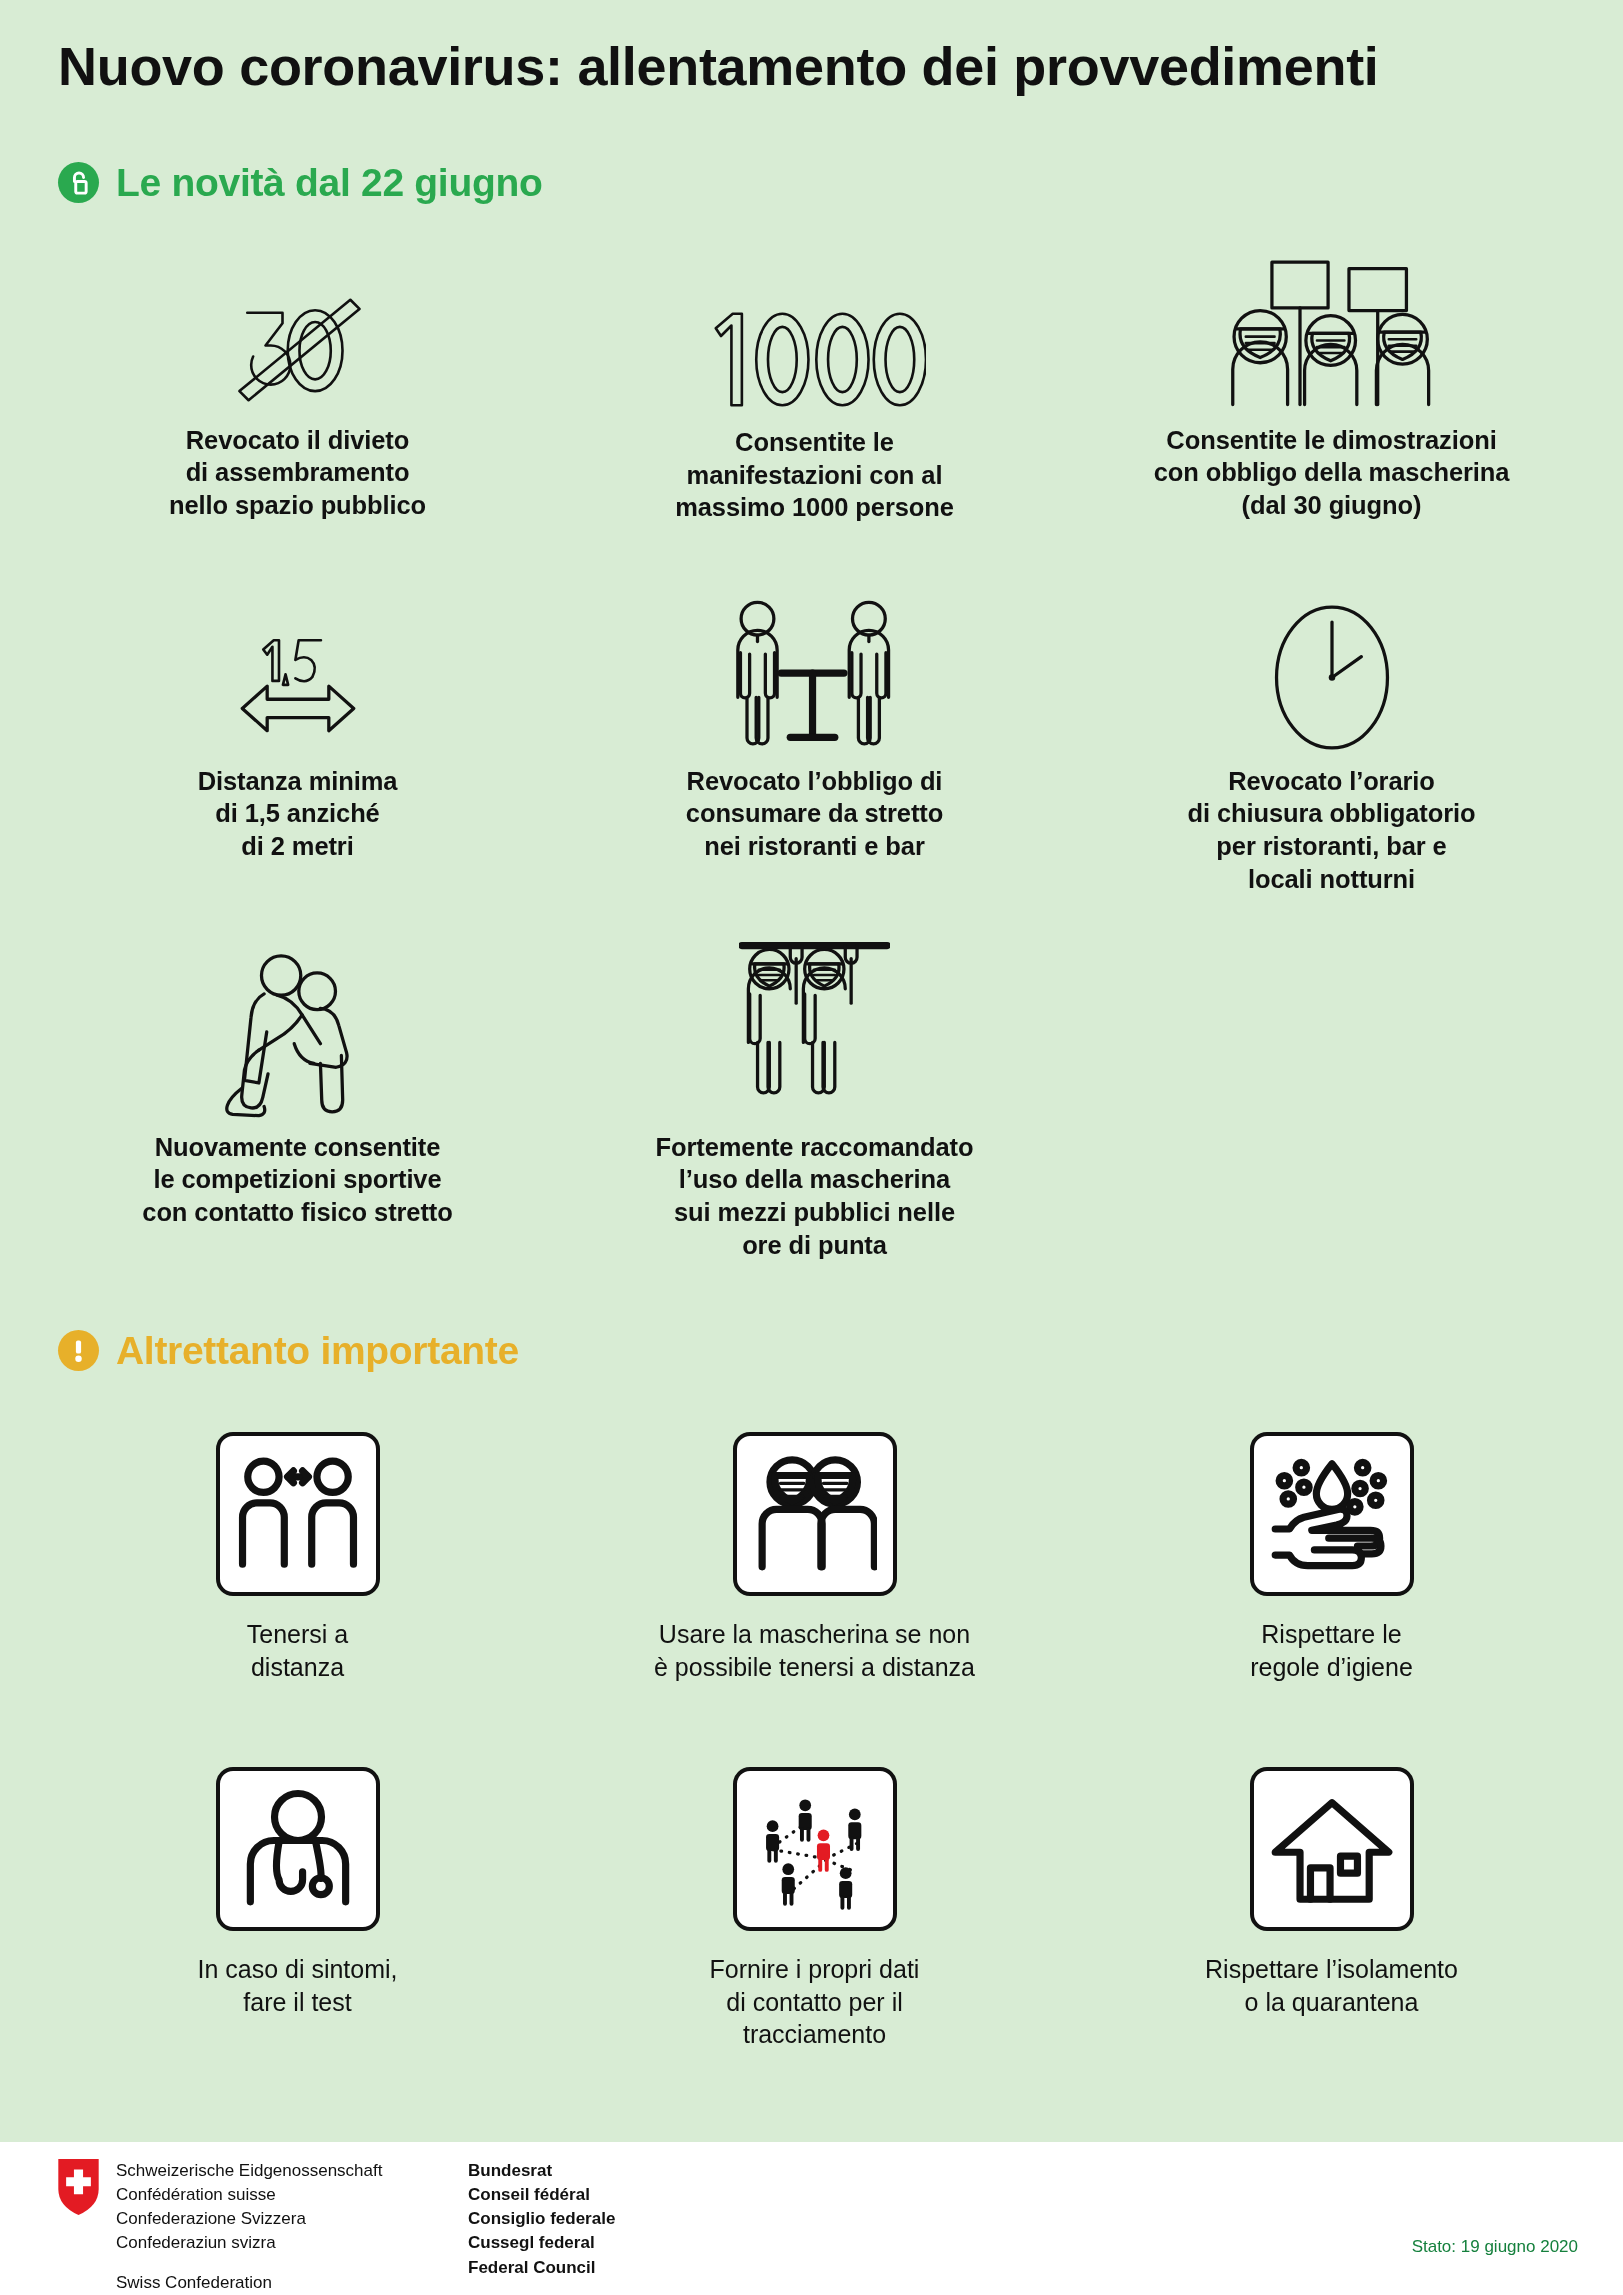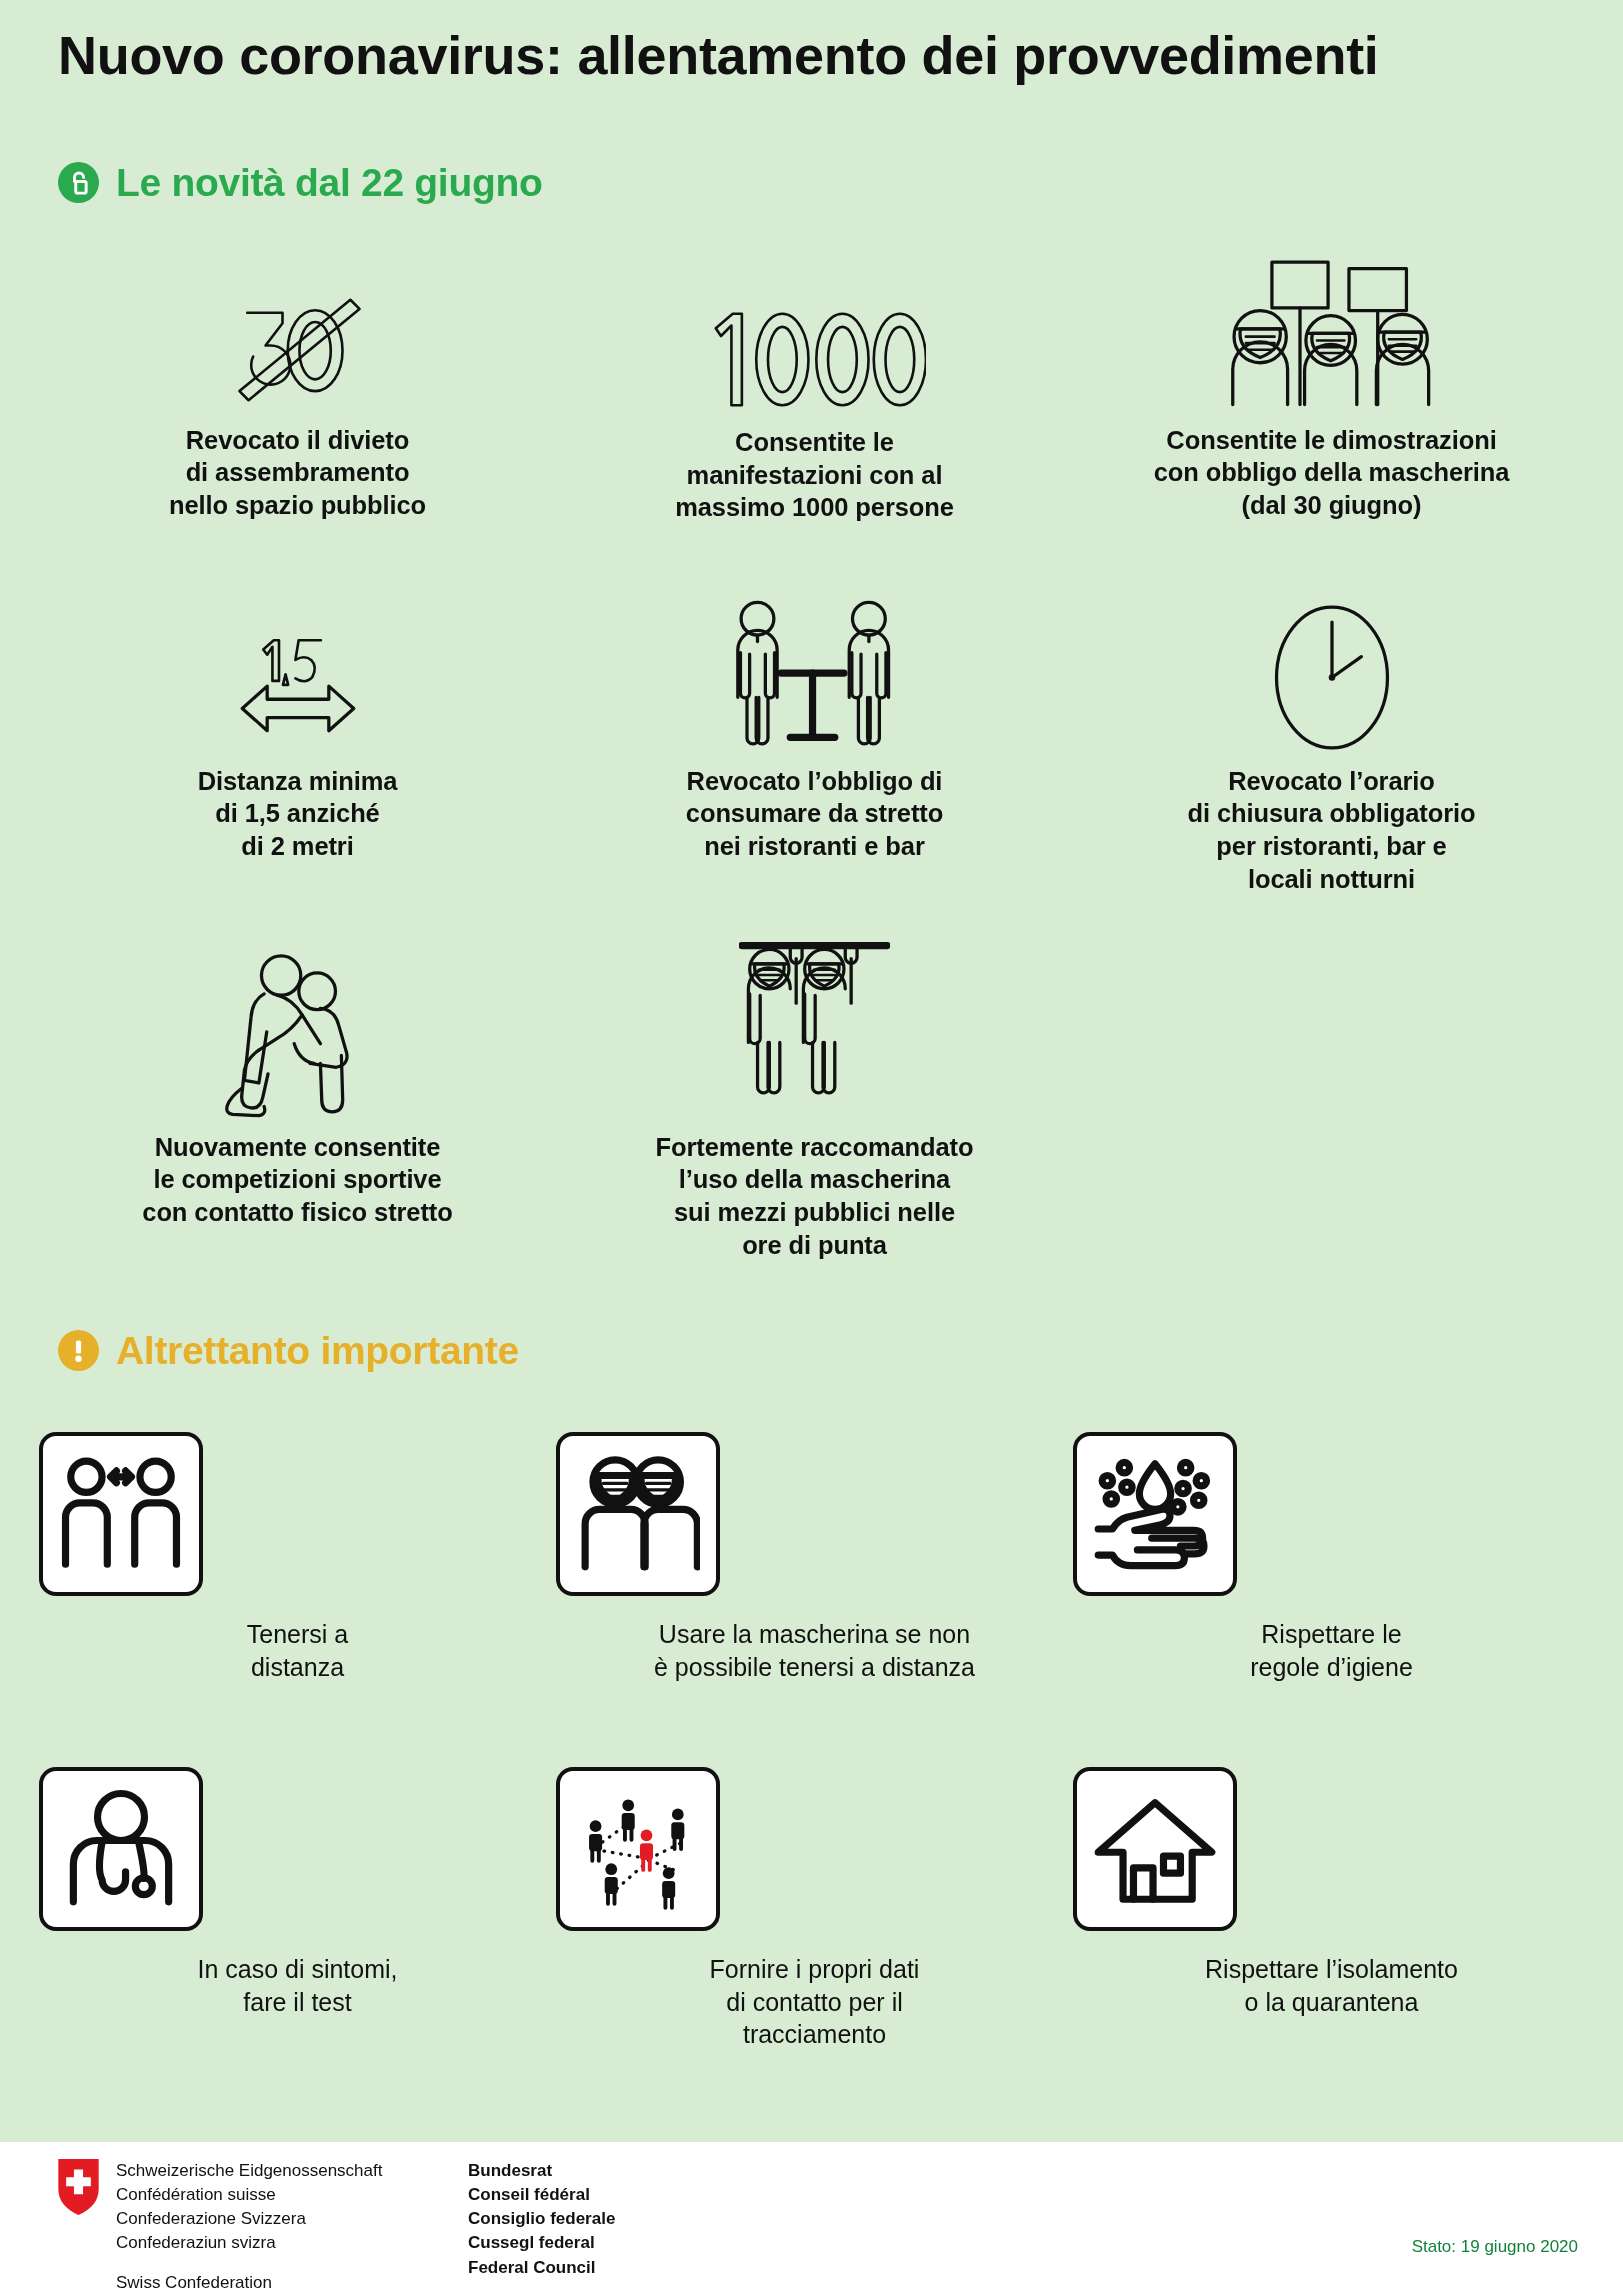--- a/index.html
+++ b/index.html
@@ -17,21 +17,21 @@
   }
   .footer {
     position:absolute; left:0; top:2142px;
     width:1623px; height:154px;
     background:#ffffff;
   }
 
   
   .title {
     position:absolute;
-    left:58px; top:24px;
+    left:58px; top:35px;
     width:1505px;
     font-size:54px;
     font-weight:700;
     letter-spacing:-0.3px;
     color:#111111;
     white-space:nowrap;
   }
 
   
   .sec-head {
@@ -76,21 +76,21 @@
 
   #row-top1 { top:242px; }
   #row-top1 .icon-wrap { height:170px; }
   #row-top2 { top:589px; }
   #row-top2 .icon-wrap { height:164px; }
   #row-top3 { top:936px; }
   #row-top3 .icon-wrap { height:183px; }
 
   
   .grid3b { position:absolute; left:39px; width:1551px; display:flex; }
-  .cellb { width:517px; display:flex; flex-direction:column; }
+  .cellb { width:517px; display:flex; flex-direction:column; align-items:center; }
   .boxicon {
     width:164px; height:164px;
     background:#ffffff;
     border:4.6px solid #111111;
     border-radius:17px;
     display:flex; align-items:center; justify-content:center;
   }
   .capb {
     text-align:center;
     font-size:25px;

